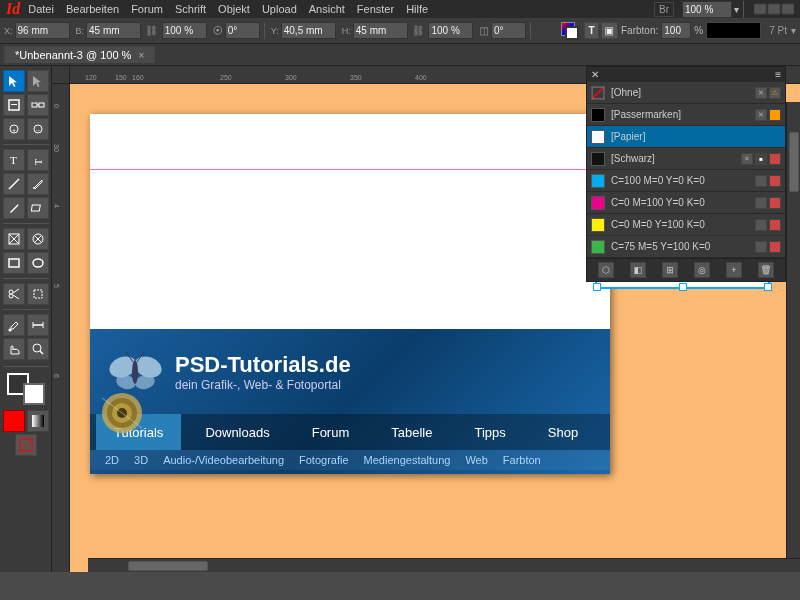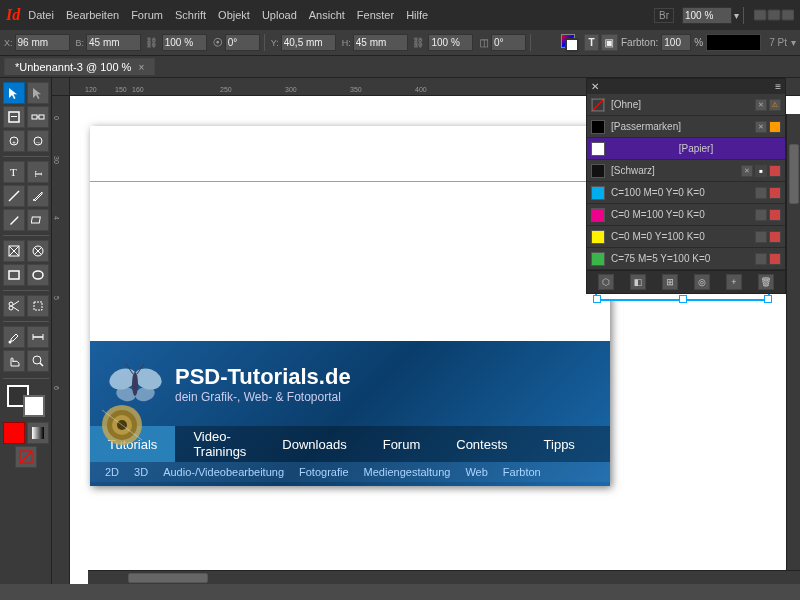--- a/index.html
+++ b/index.html
@@ -1,20 +1,20 @@
 <!DOCTYPE html>
 <html><head>
   <meta charset="utf-8">
   <style>
     * { margin: 0; padding: 0; box-sizing: border-box; }
     body { width: 800px; height: 600px; overflow: hidden; font-family: Arial, sans-serif; font-size: 12px; background: #4a4a4a; }
 
     
     #titlebar {
-      display: flex; align-items: center; height: 30px;
+      display: flex; align-items: center; height: 18px;
       background: #2b2b2b; color: #ccc; font-size: 11px; padding: 0 6px;
     }
     #titlebar .app-icon { color: #ff2200; font-weight: bold; font-size: 16px; margin-right: 8px; }
     #titlebar .menu-items { display: flex; gap: 12px; }
     #titlebar .menu-items span { cursor: pointer; }
     #titlebar .right { margin-left: auto; display: flex; align-items: center; gap: 8px; }
 
     
     #toolbar {
       display: flex; align-items: center; height: 26px;
@@ -67,21 +67,21 @@
     #ruler-corner {
       position: absolute; top: 0; left: 0; width: 18px; height: 18px;
       background: #3a3a3a; border-right: 1px solid #222; border-bottom: 1px solid #222;
     }
 
     .ruler-marks { position: relative; height: 100%; flex: 1; overflow: hidden; }
 
     
     #doc-canvas {
       position: absolute; top: 18px; left: 18px; right: 0; bottom: 0;
-      overflow: hidden; background: #ffffff;
+      overflow: hidden; background: #fdba74;
     }
 
     
     #page {
       position: absolute; top: 30px; left: 20px;
       width: 520px; height: 360px;
       background: white; box-shadow: 2px 2px 8px rgba(0,0,0,0.5);
     }
 
     
@@ -101,21 +101,21 @@
       display: flex; align-items: center; justify-content: center;
     }
     #banner-text h2 { color: white; font-size: 22px; font-weight: bold; }
     #banner-text p { color: #cce; font-size: 12px; }
 
     #banner-nav {
       display: flex; height: 36px; background: rgba(0,0,0,0.3);
     }
     .nav-item {
       padding: 0 18px; display: flex; align-items: center; color: white;
-      font-size: 13px; cursor: pointer; font-weight: normal;
+      font-size: 13px; cursor: pointer; font-weight: normal; margin-left: 6px;
     }
     .nav-item.active { background: #2980b9; }
 
     #banner-subnav {
       display: flex; padding: 4px 15px; gap: 15px; background: rgba(255,255,255,0.05);
     }
     .subnav-item { color: #aad4ff; font-size: 11px; cursor: pointer; }
 
     
     #qr-container {
@@ -155,21 +155,21 @@
       background: #3a3a3a; border: 1px solid #222; z-index: 100;
     }
     #color-panel-header {
       background: #2b2b2b; display: flex; justify-content: space-between;
       align-items: center; padding: 2px 4px; font-size: 10px; color: #ccc;
     }
     .color-row {
       display: flex; align-items: center; height: 22px;
       padding: 0 4px; cursor: pointer; border-bottom: 1px solid #2a2a2a;
     }
-    .color-row.selected { background: #4c1d95; text-align: center; }
+    .color-row.selected { background: #0369a1; }
     .color-swatch { width: 14px; height: 14px; margin-right: 6px; border: 1px solid #555; flex-shrink: 0; }
     .color-name { color: #ccc; font-size: 10px; flex: 1; }
     .color-icons { display: flex; gap: 2px; }
     .color-icon { width: 12px; height: 12px; background: #555; border: 1px solid #444; display: flex; align-items: center; justify-content: center; font-size: 7px; color: #aaa; }
 
     #color-panel-toolbar {
       display: flex; align-items: center; justify-content: space-around;
       padding: 3px; background: #2f2f2f; border-top: 1px solid #222;
     }
     .cp-btn { width: 16px; height: 16px; background: #555; border: 1px solid #444; display: flex; align-items: center; justify-content: center; font-size: 9px; color: #ccc; cursor: pointer; }
@@ -504,24 +504,23 @@
                 <line x1="29" y1="15" x2="36" y2="5" stroke="#3a3a5c" stroke-width="1"></line>
               </svg>
             </div>
             <div id="banner-text">
               <h2>PSD-Tutorials.de</h2>
               <p>dein Grafik-, Web- &amp; Fotoportal</p>
             </div>
           </div>
           <div id="banner-nav">
             <div class="nav-item active">Tutorials</div>
-            <div class="nav-item">Video-Trainings</div>
             <div class="nav-item">Downloads</div>
             <div class="nav-item">Forum</div>
-            <div class="nav-item">Contests</div>
+            <div class="nav-item">Tabelle</div>
             <div class="nav-item">Tipps</div>
             <div class="nav-item">Shop</div>
           </div>
           <div id="banner-subnav">
             <span class="subnav-item">2D</span>
             <span class="subnav-item">3D</span>
             <span class="subnav-item">Audio-/Videobearbeitung</span>
             <span class="subnav-item">Fotografie</span>
             <span class="subnav-item">Mediengestaltung</span>
             <span class="subnav-item">Web</span>

